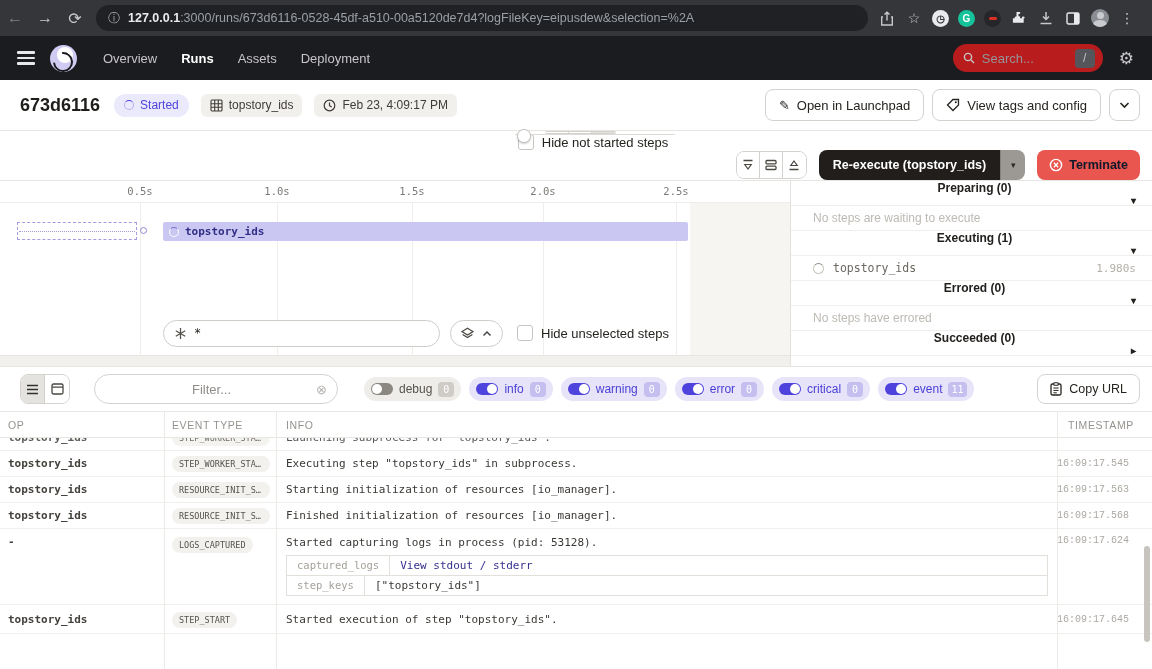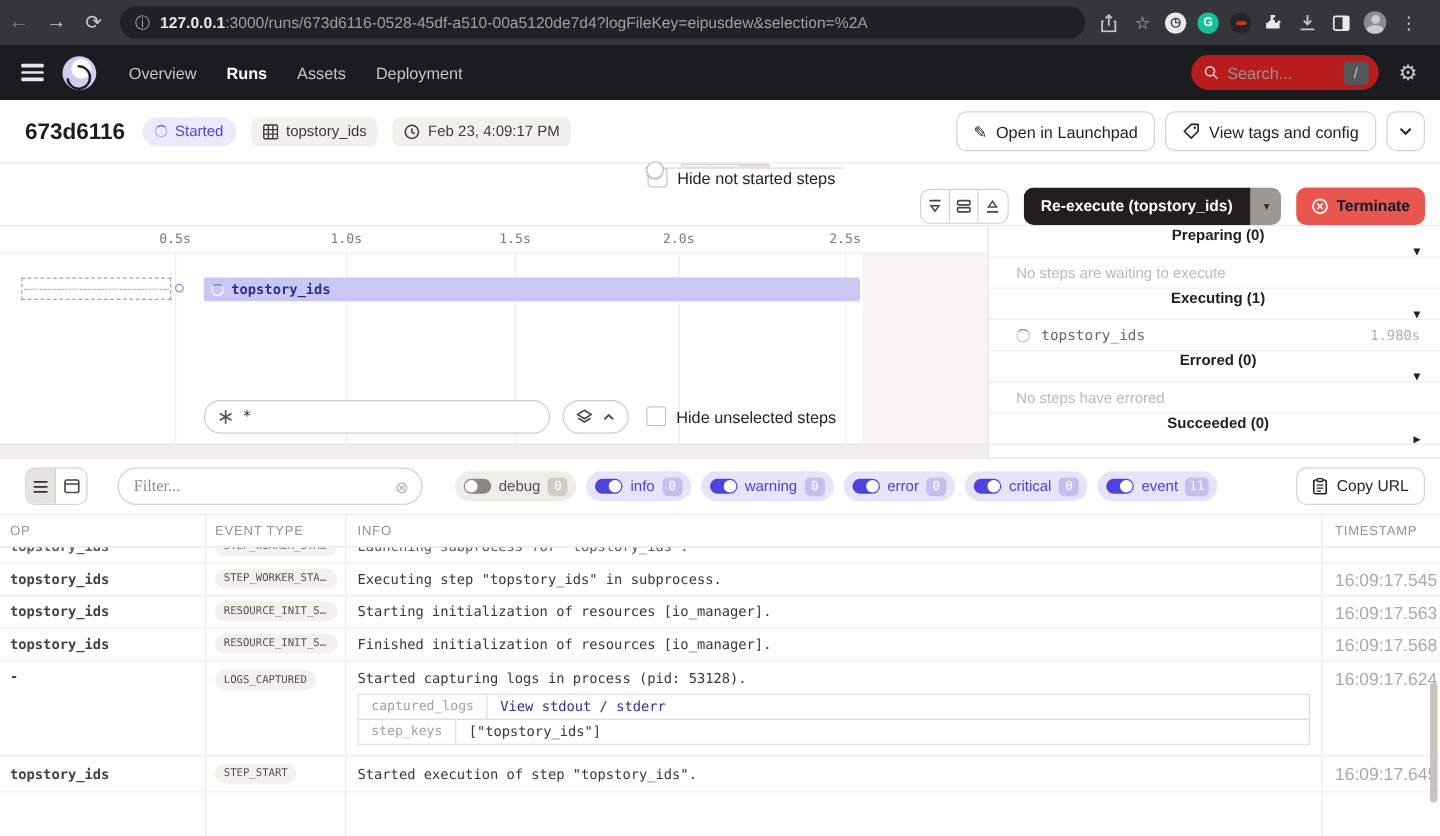--- a/index.html
+++ b/index.html
@@ -134,21 +134,21 @@
 
   
   .logs { position:absolute; top:366px; left:0; width:1152px; height:303px; }
   .ltoolbar { height:45px; border-top:1px solid #E7E5E2; display:flex; align-items:center;
               padding:0 12px 0 20px; background:#fff; }
   .seg2 { display:flex; border:1px solid #D5D2CE; border-radius:8px; overflow:hidden; }
   .seg2 .segbtn { width:24px; height:28px; }
   .filterwrap { margin-left:24px; width:244px; height:30px; border:1px solid #D6D3CF; border-radius:16px;
                 display:flex; align-items:center; padding:0 10px 0 12px; }
   .filterwrap input { border:none; outline:none; flex:1; font-size:13px; color:#26241F; background:transparent;
-                      font-family:Liberation Serif, serif;}
+                      font-family:Liberation Sans, sans-serif;text-align:center;}
   .filterwrap input::placeholder { color:#908D88; }
   .clearx { color:#B4B1AC; font-size:13px; cursor:pointer; }
   .lvls { display:flex; align-items:center; gap:8px; margin-left:26px; }
   .lvl { display:flex; align-items:center; gap:6px; height:24px; border-radius:12px; padding:0 7px 0 7px;
          font-size:12px; cursor:pointer; }
   .lvl.on { background:#E7E4FA; color:#4B41D6; }
   .lvl.off { background:#EFEDEA; color:#55524D; }
   .switch { width:22px; height:12px; border-radius:6px; position:relative; flex:none; }
   .switch::after { content:""; position:absolute; width:10px; height:10px; border-radius:50%; background:#fff; top:1px; }
   .on .switch { background:#4F43DD; } .on .switch::after { right:1px; }
@@ -166,21 +166,21 @@
            border-bottom:1px solid #E8E6E3; font-size:10.5px; letter-spacing:.6px; color:#96938E; }
   .lhead div { padding-left:8px; } .lhead .c3 { padding-left:10px; } .lhead .c4 { padding-left:11px; }
   .lrow { display:grid; grid-template-columns:164px 112px 781px 95px; border-bottom:1px solid #F1EFEC;
           align-items:center; min-height:26px; }
   .lrow .op { padding-left:8px; font-family:"DejaVu Sans Mono",monospace; font-size:11px; font-weight:700; color:#45423E; }
   .pillwrap { padding-left:8px; }
   .epill { display:inline-block; max-width:98px; background:#F3F1EE; border-radius:8px; padding:3px 7px;
            font-family:"DejaVu Sans Mono",monospace; font-size:8.5px; color:#56534E; white-space:nowrap;
            overflow:hidden; text-overflow:ellipsis; vertical-align:middle; }
   .lrow .info { padding-left:10px; font-family:"DejaVu Sans Mono",monospace; font-size:11px; color:#3B3834; }
-  .lrow .ts { padding-left:11px; font-family:Liberation Sans, sans-serif; font-size:14px; color:#ACA8A2; }
+  .lrow .ts { font-family:Liberation Mono, monospace; font-size:10px; color:#ACA8A2; }
   .lrow.clipped { height:13px; min-height:13px; overflow:hidden; border-bottom:1px solid #F1EFEC; }
   .lrow.clipped > div { margin-top:-13px; opacity:.85; }
   .lrow.tall { align-items:start; }
   .lrow.tall .op, .lrow.tall .pillwrap, .lrow.tall .ts { padding-top:6px; }
   .lrow.tall .info { padding-top:7px; padding-bottom:8px; }
   .meta { margin:6px 0 0 0; width:762px; }
   .mrow { display:flex; border:1px solid #E3E0DC; }
   .mrow + .mrow { margin-top:-1px; }
   .mkey { padding:3px 10px; color:#A5A19B; border-right:1px solid #E3E0DC; font-size:10.5px; white-space:nowrap; }
   .mval { padding:3px 10px; font-size:11px; color:#3B3834; flex:1; }

